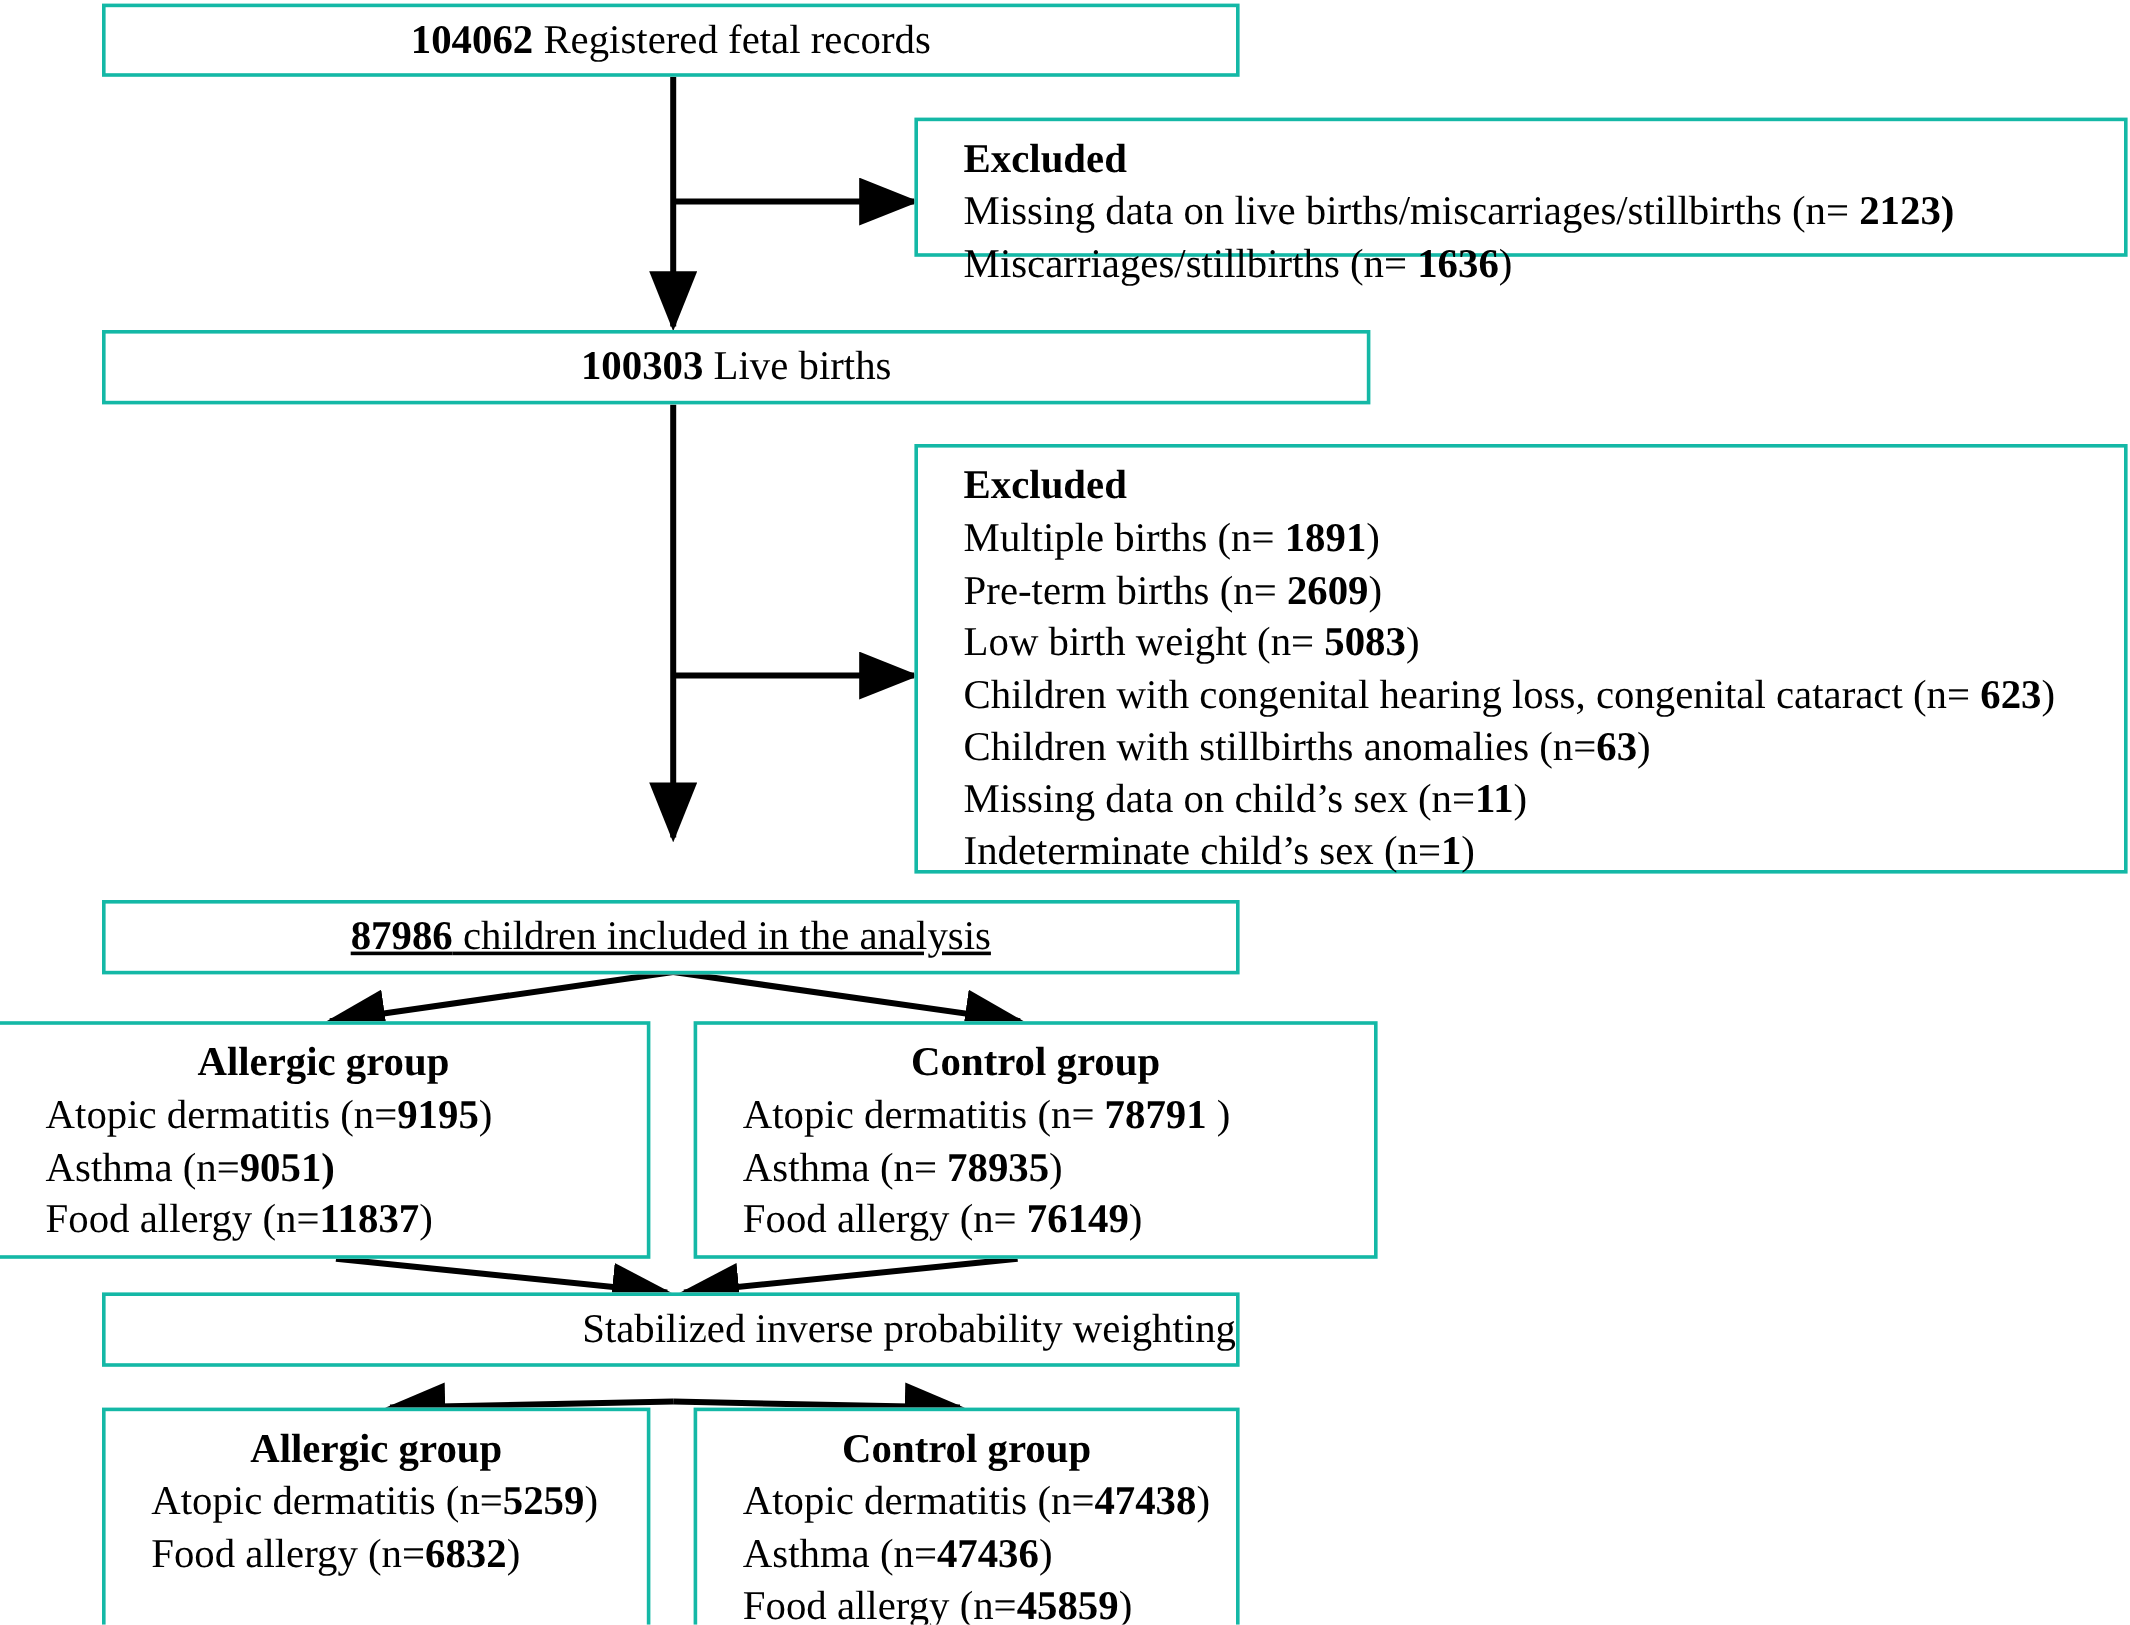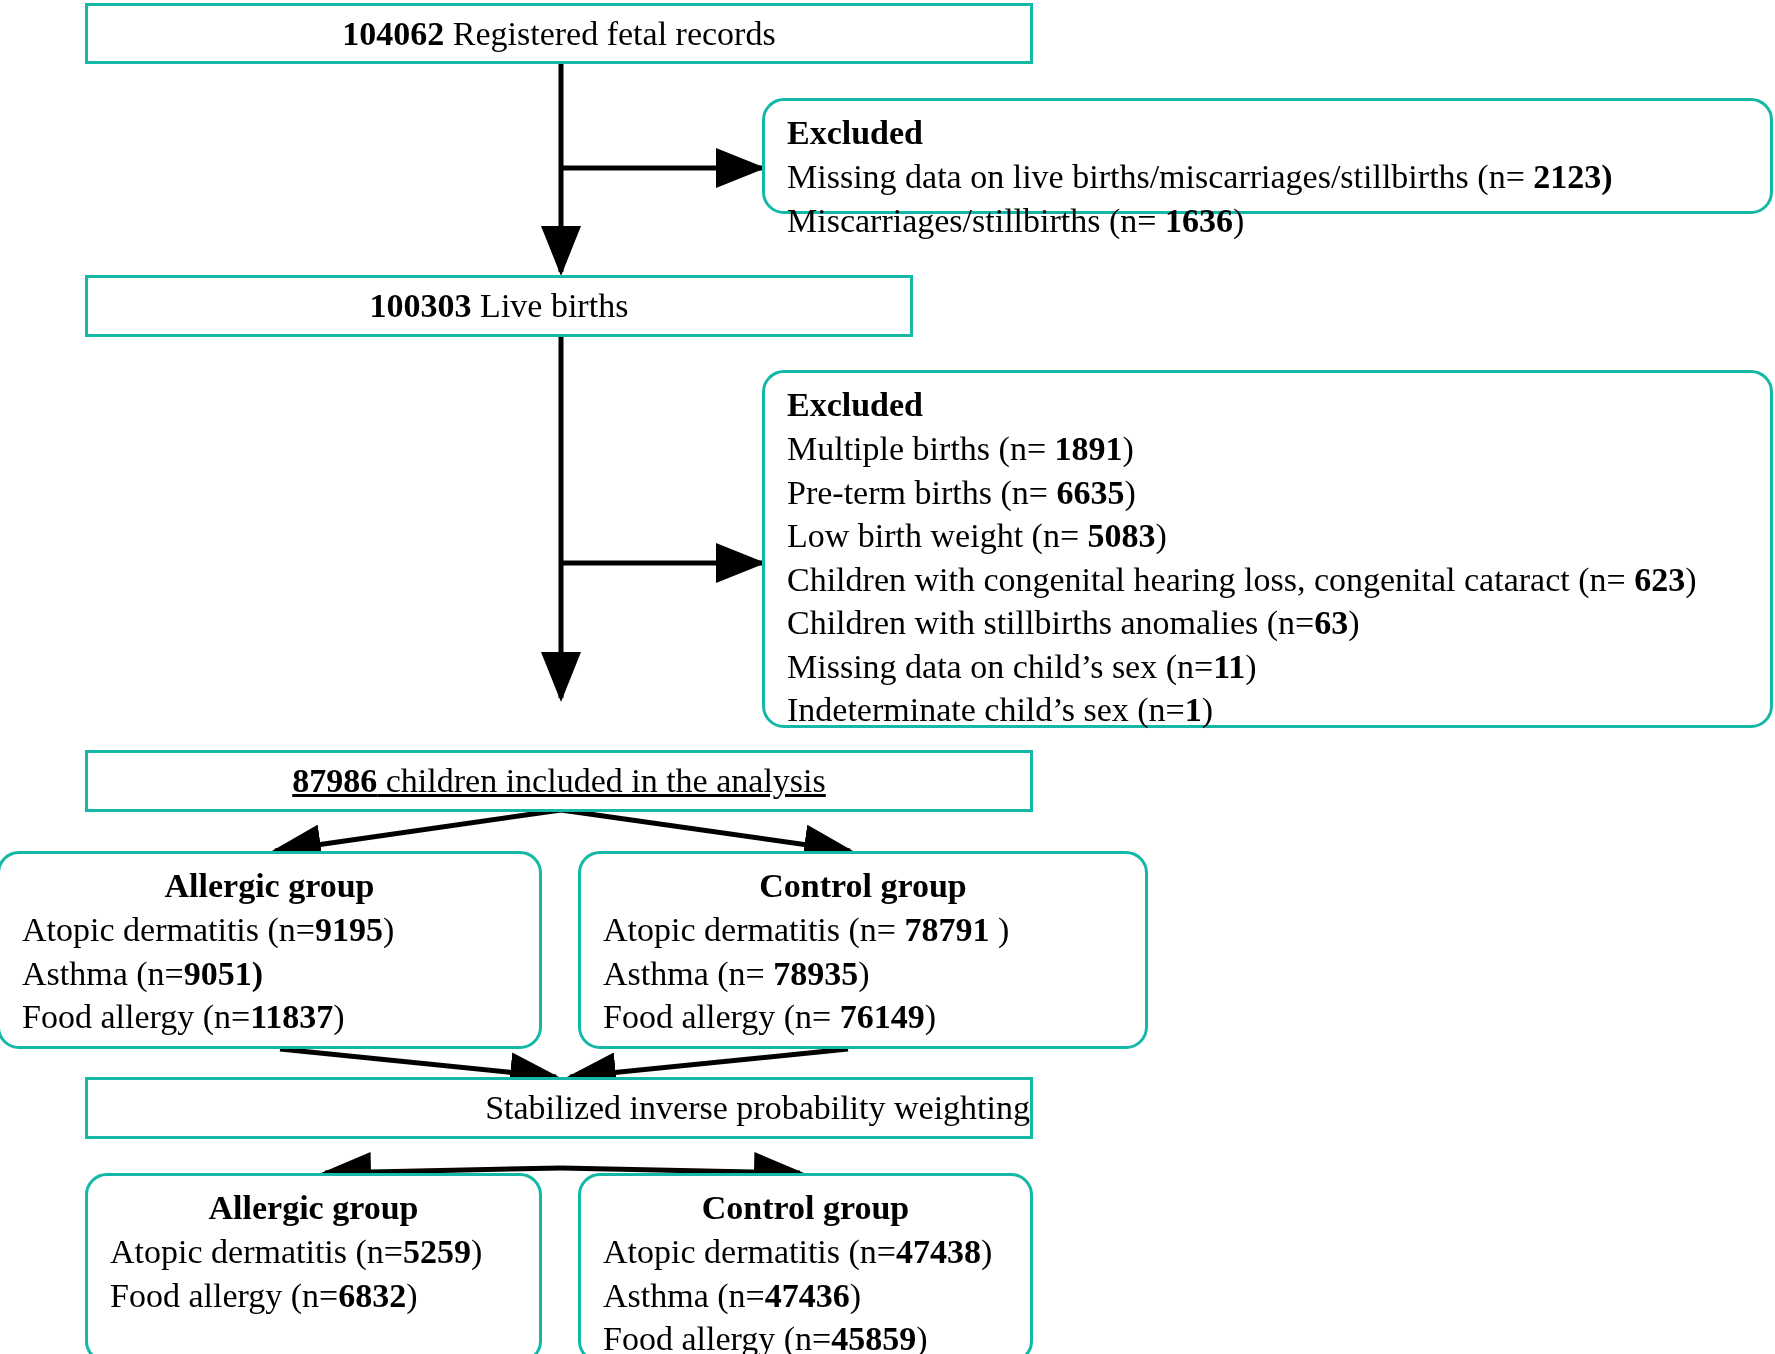--- a/index.html
+++ b/index.html
@@ -24,22 +24,21 @@
     border: 3px solid #14b8a6;
     background: #fff;
     z-index: 3;
   }
   .box-center {
     display: flex;
     align-items: center;
     justify-content: center;
   }
   .box-pad {
-    padding: 10px 22px;
-    border-radius: 22px;
+    padding: 10px 38px;
   }
   .t {
     font-size: 34px;
     line-height: 1.28;
     white-space: nowrap;
   }
   .t-center { text-align: center; }
   b { font-weight: bold; }
   .hdr {
     font-weight: bold;
@@ -103,30 +102,30 @@
   <div class="box box-pad" style="left:762px; top:98px; width:1011px; height:116px;">
     <div class="hdr">Excluded</div>
     <div class="t">
       <span>Missing data on live births/miscarriages/stillbirths (n= </span><b>2123)</b><span></span>
     </div>
     <div class="t">
       <span>Miscarriages/stillbirths (n= </span><b>1636</b><span>)</span>
     </div>
   </div>
 
-  <div class="box box-center" style="left:85px; top:275px; width:828px; height:62px;">
+  <div class="box box-center" style="left:85px; top:275px; width:1057px; height:62px;">
     <div class="t t-center">
       <b>100303</b><span> Live births</span>
     </div>
   </div>
 
   <div class="box box-pad" style="left:762px; top:370px; width:1011px; height:358px;">
     <div class="hdr">Excluded</div>
     <div class="t"><span>Multiple births (n= </span><b>1891</b><span>)</span></div>
-    <div class="t"><span>Pre-term births (n= </span><b>6635</b><span>)</span></div>
+    <div class="t"><span>Pre-term births (n= </span><b>2609</b><span>)</span></div>
     <div class="t"><span>Low birth weight (n= </span><b>5083</b><span>)</span></div>
     <div class="t"><span>Children with congenital hearing loss, congenital cataract (n= </span><b>623</b><span>)</span></div>
     <div class="t"><span>Children with stillbirths anomalies (n=</span><b>63</b><span>)</span></div>
     <div class="t"><span>Missing data on child’s sex (n=</span><b>11</b><span>)</span></div>
     <div class="t"><span>Indeterminate child’s sex (n=</span><b>1</b><span>)</span></div>
   </div>
 
   <div class="box box-center" style="left:85px; top:750px; width:948px; height:62px;text-decoration:underline;">
     <div class="t t-center">
       <b>87986</b><span> children included in the analysis</span>

